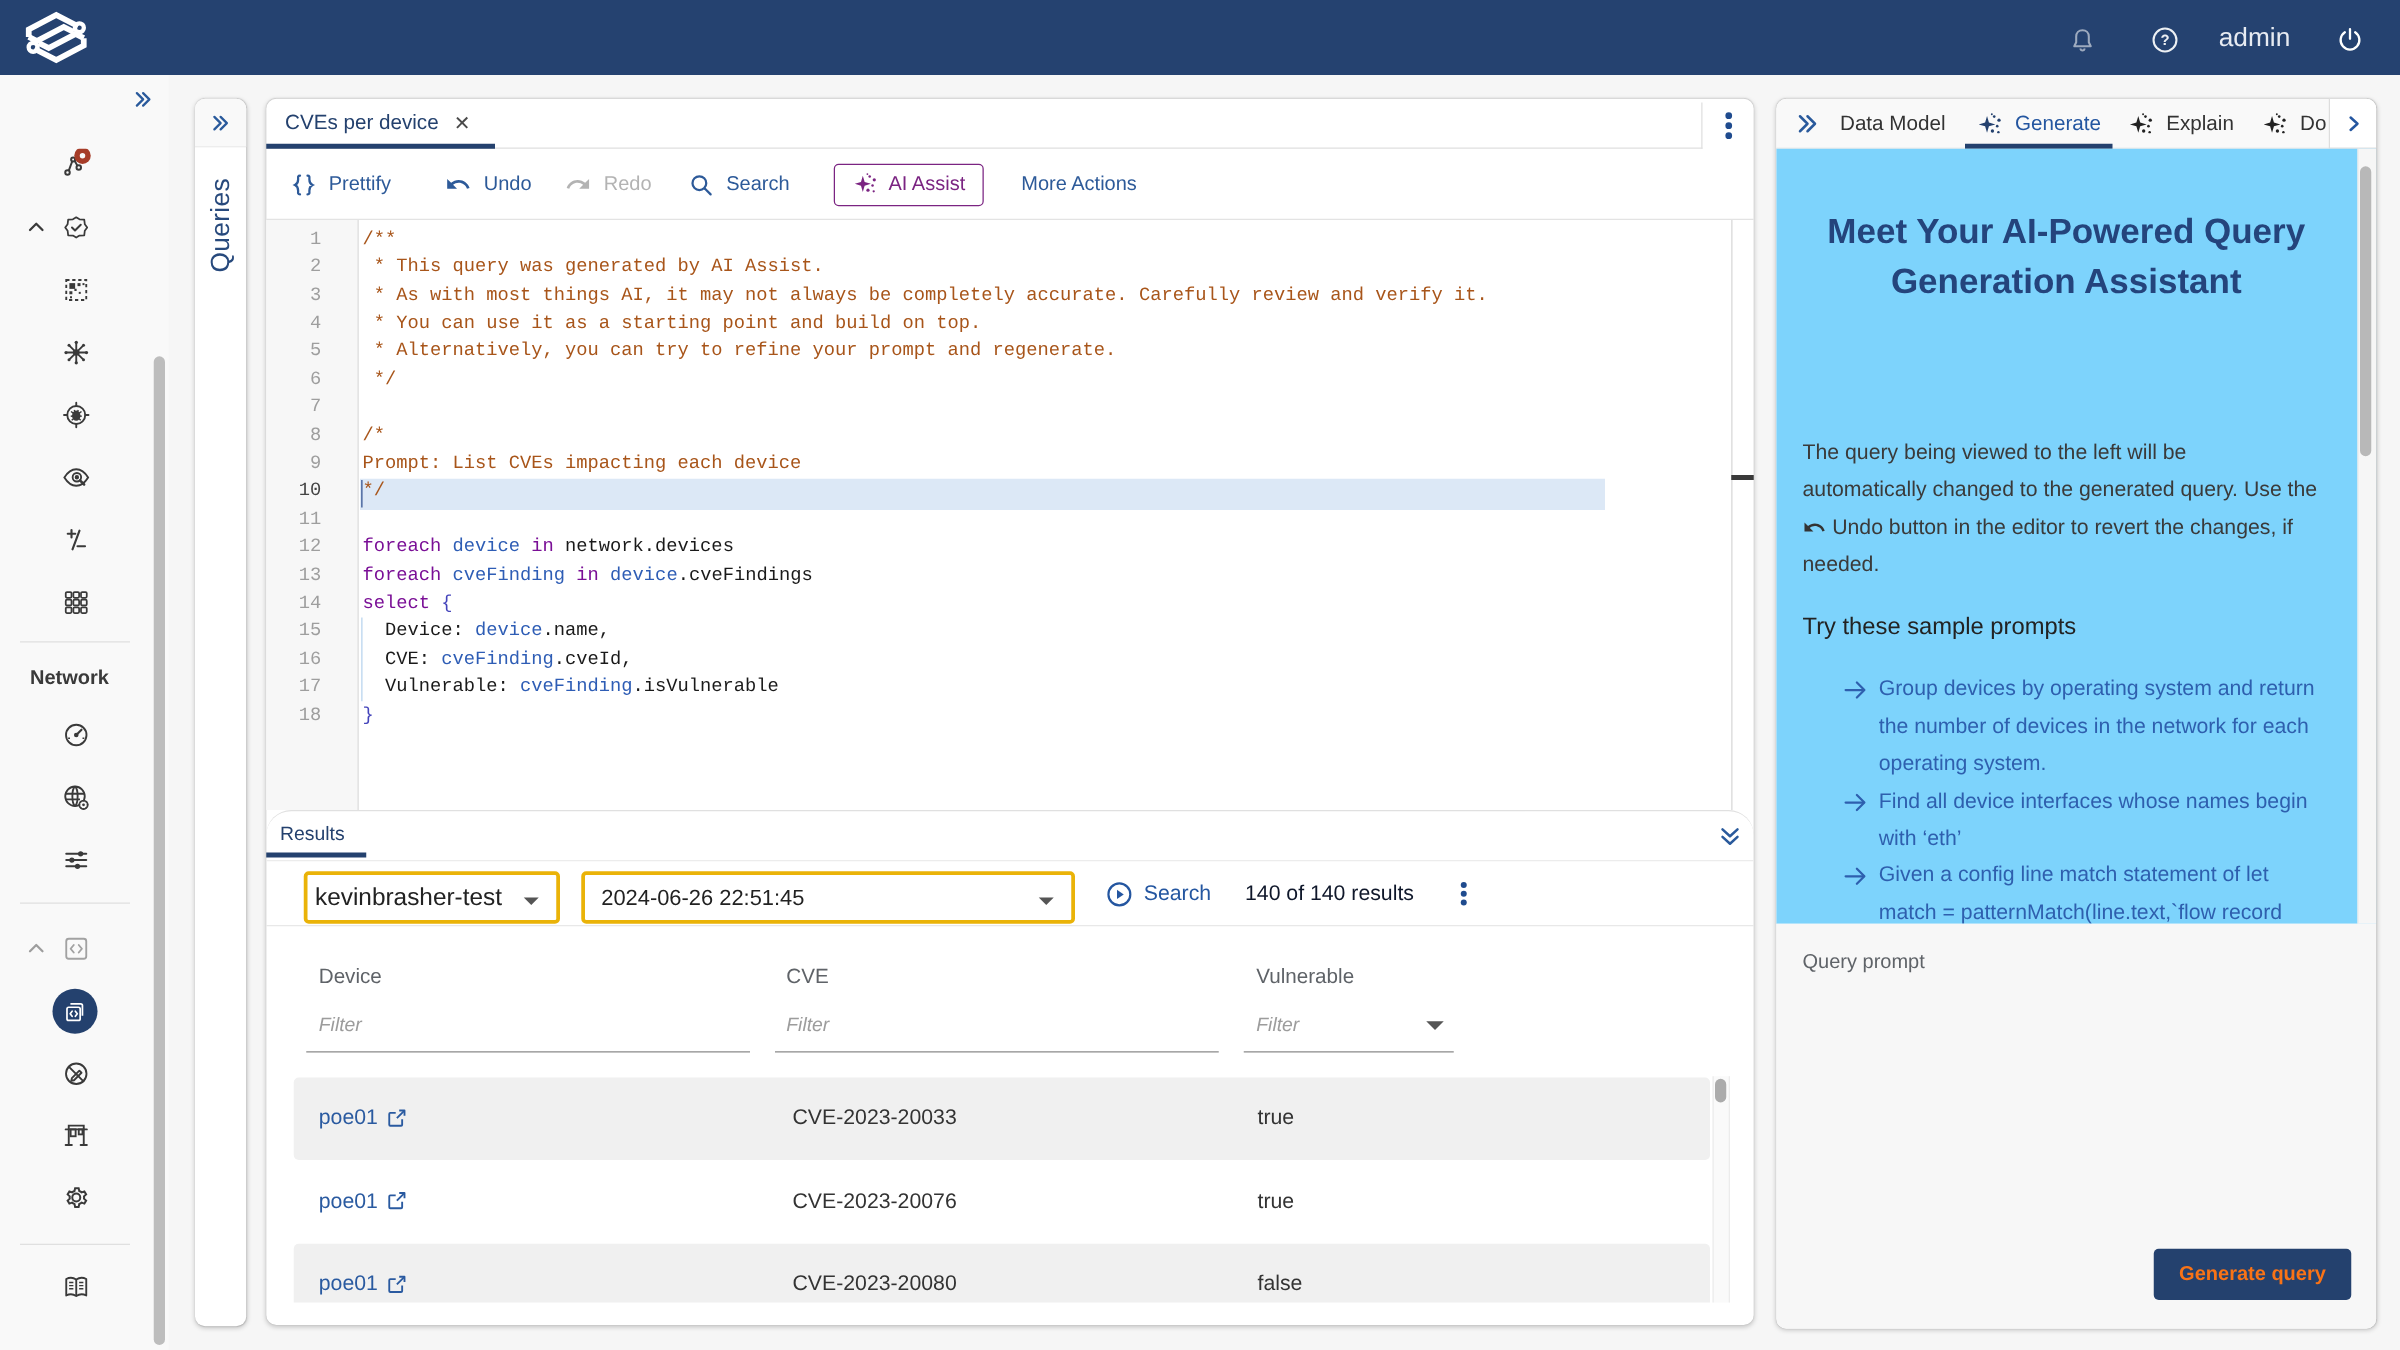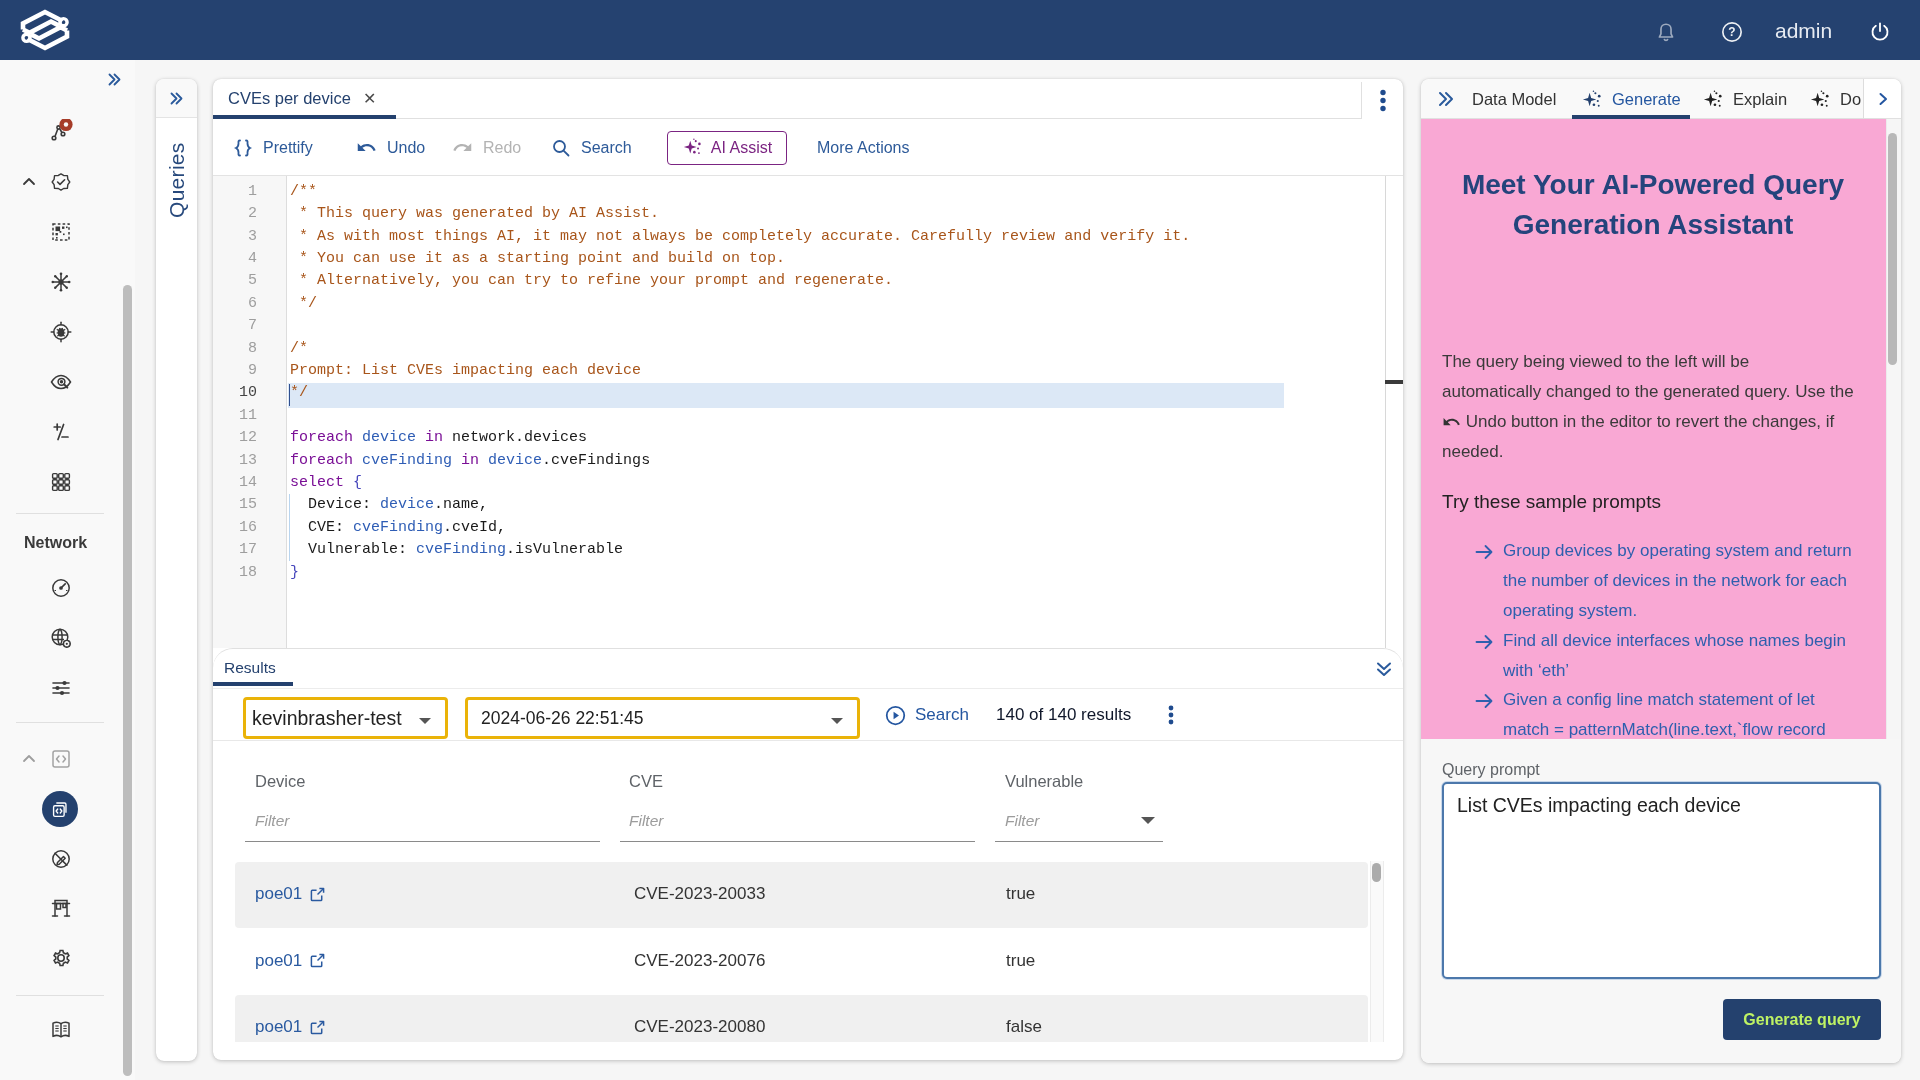--- a/index.html
+++ b/index.html
@@ -68,33 +68,33 @@
 #tbl-thumb { position:absolute; left:1159px; top:214px; width:9px; height:19px; background:#ababab; border-radius:4.5px; }
 #tbl-track { position:absolute; left:1156.5px; top:212px; width:14px; height:181px; border-left:1px solid #ececec; border-right:1px solid #ececec; background:#fafafa; }
 
 
 #rcard { left:1421px; top:79px; width:480px; height:984px; overflow:hidden; }
 #rtabs { position:absolute; left:0; top:0; width:480px; height:40px; background:#f9f9f9; border-bottom:1px solid #e0e0e0; border-radius:8px 8px 0 0; }
 .rtab { position:absolute; top:0; height:40px; display:flex; align-items:center; gap:8px; font-size:16.5px; color:#333; }
 #rtab-gen { color:#2456a0; }
 #genunderline { position:absolute; left:151px; top:36px; width:118px; height:4px; background:#24416e; }
 #rtab-next { position:absolute; left:442px; top:0; width:38px; height:40px; background:#fff; border-left:1px solid #ddd; border-bottom:1px solid #e0e0e0; display:flex; align-items:center; justify-content:center; }
-#rcontent { position:absolute; left:0; top:40px; width:480px; height:620px; background:#f9a8d4; }
+#rcontent { position:absolute; left:0; top:40px; width:480px; height:620px; background:#7dd3fc; }
 #rhead { position:absolute; left:10px; top:46px; width:444px; text-align:center; font-size:28px; font-weight:bold; color:#24447c; line-height:40px; }
 .rp { position:absolute; left:21px; width:445px; font-size:17px; color:#3a3a3a; line-height:30px; }
 #rh3 { position:absolute; left:21px; top:372px; font-size:19px; font-weight:normal; color:#222; }
 .li { position:absolute; left:82px; width:370px; font-size:17px; color:#2e5fae; line-height:30px; }
 .liarrow { position:absolute; left:53px; }
 #rscroll-track { position:absolute; left:464.5px; top:0; width:15px; height:620px; border-left:1px solid #ececec; background:#f6f6f6; }
 #rscroll-thumb { position:absolute; left:467px; top:14px; width:9px; height:232px; background:#b8b8b8; border-radius:4.5px; }
 #qsection { position:absolute; left:0; top:660px; width:480px; height:324px; background:#f7f7f7; border-radius:0 0 8px 8px; }
 #qlabel { position:absolute; left:21px; top:22px; font-size:16px; color:#5f6368; }
 #qta { position:absolute; left:21px; top:43px; width:439px; height:197px; background:#fff; border:2px solid #4c78ab; border-radius:5px; box-shadow:0 0 0 1px #c9d8ea; }
 #qta span { position:absolute; left:13px; top:10px; font-size:19.5px; color:#222; }
-#genbtn { position:absolute; left:302px; top:260px; width:158px; height:41px; background:#24416e; border-radius:4px; color:#bef264; font-size:16px; font-weight:bold; display:flex; align-items:center; justify-content:center; }
+#genbtn { position:absolute; left:302px; top:260px; width:158px; height:41px; background:#24416e; border-radius:4px; color:#f97316; font-size:16px; font-weight:bold; display:flex; align-items:center; justify-content:center; }
 </style>
 </head>
 <body>
 
 <div id="topbar">
   <svg style="position:absolute;left:19px;top:8px;" width="52" height="44" viewBox="0 0 52 44">
     <g fill="none" stroke="#fff" stroke-width="4.6">
       <path d="M4 21.5 L4 15.5 L26 4 L43.5 13"></path>
       <path d="M4 21.5 L10.5 24.8 L32 13.5 L40 17.6"></path>
       <circle cx="44.5" cy="14.2" r="3.6" stroke-width="3.4"></circle>
@@ -642,18 +642,15 @@
           <path d="M2.5 9 L17 9"></path>
           <path d="M11.5 3 L17.5 9 L11.5 15"></path>
         </g>
       </svg>
     <div class="li" style="top:566px;">Given a config line match statement of let<br>match = patternMatch(line.text,`flow record</div>
     <div id="rscroll-track"></div>
     <div id="rscroll-thumb"></div>
   </div>
   <div id="qsection">
     <div id="qlabel">Query prompt</div>
-    <div id="qta">
-        <span>List CVEs impacting each device</span>
-      </div>
     <div id="genbtn">Generate query</div>
   </div>
 </div>
 
 </body></html>

